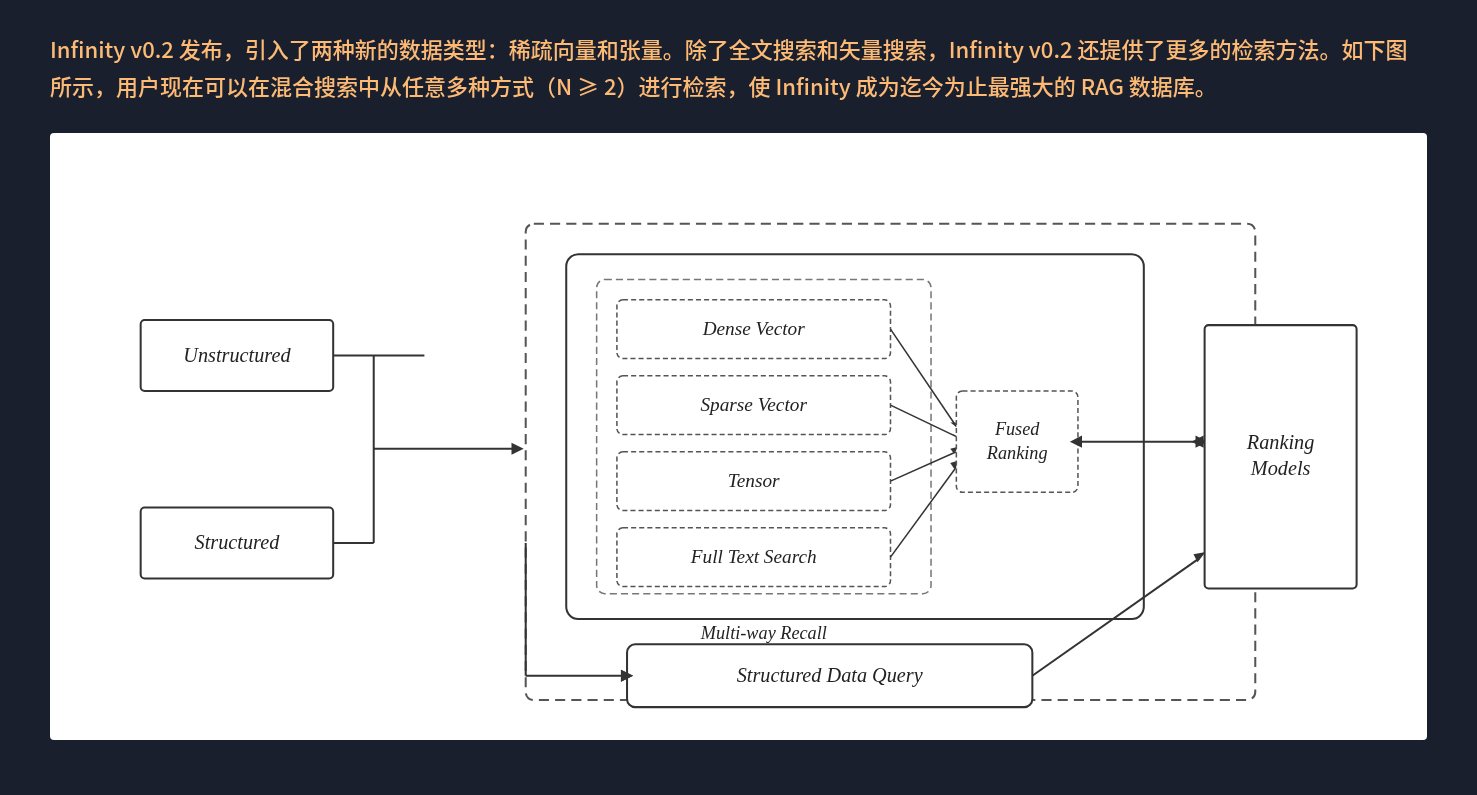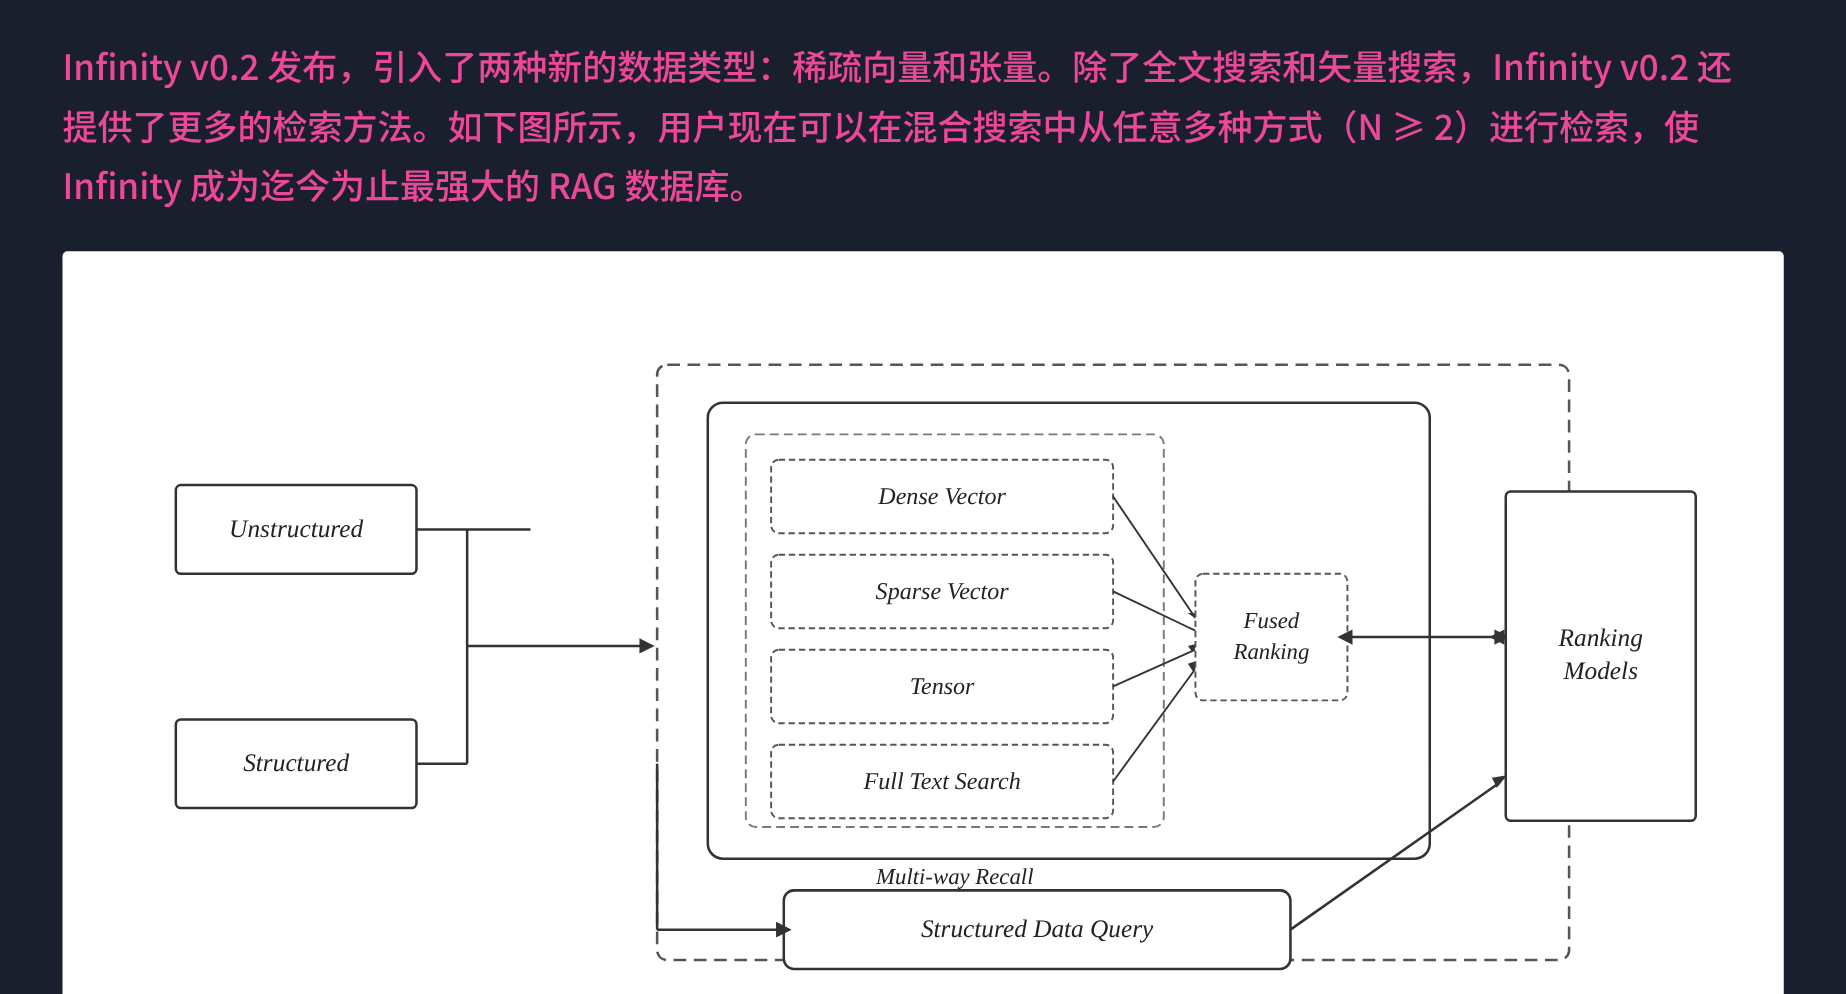--- a/index.html
+++ b/index.html
@@ -6,22 +6,22 @@
     body {
       background-color: #1a1f2e;
       font-family: "PingFang SC", "Microsoft YaHei", "Noto Sans CJK SC", sans-serif;
       width: 1477px;
       min-height: 795px;
       display: flex;
       flex-direction: column;
       padding: 30px 50px;
     }
     .intro-text {
-      color: #ec4899;
-      font-size: 28px;
+      color: #fdba74;
+      font-size: 22px;
       line-height: 1.7;
       font-weight: 500;
       margin-bottom: 28px;
       max-width: 1360px;
     }
     .diagram-container {
       background: #ffffff;
       border-radius: 4px;
       padding: 30px 40px;
       width: 100%;

